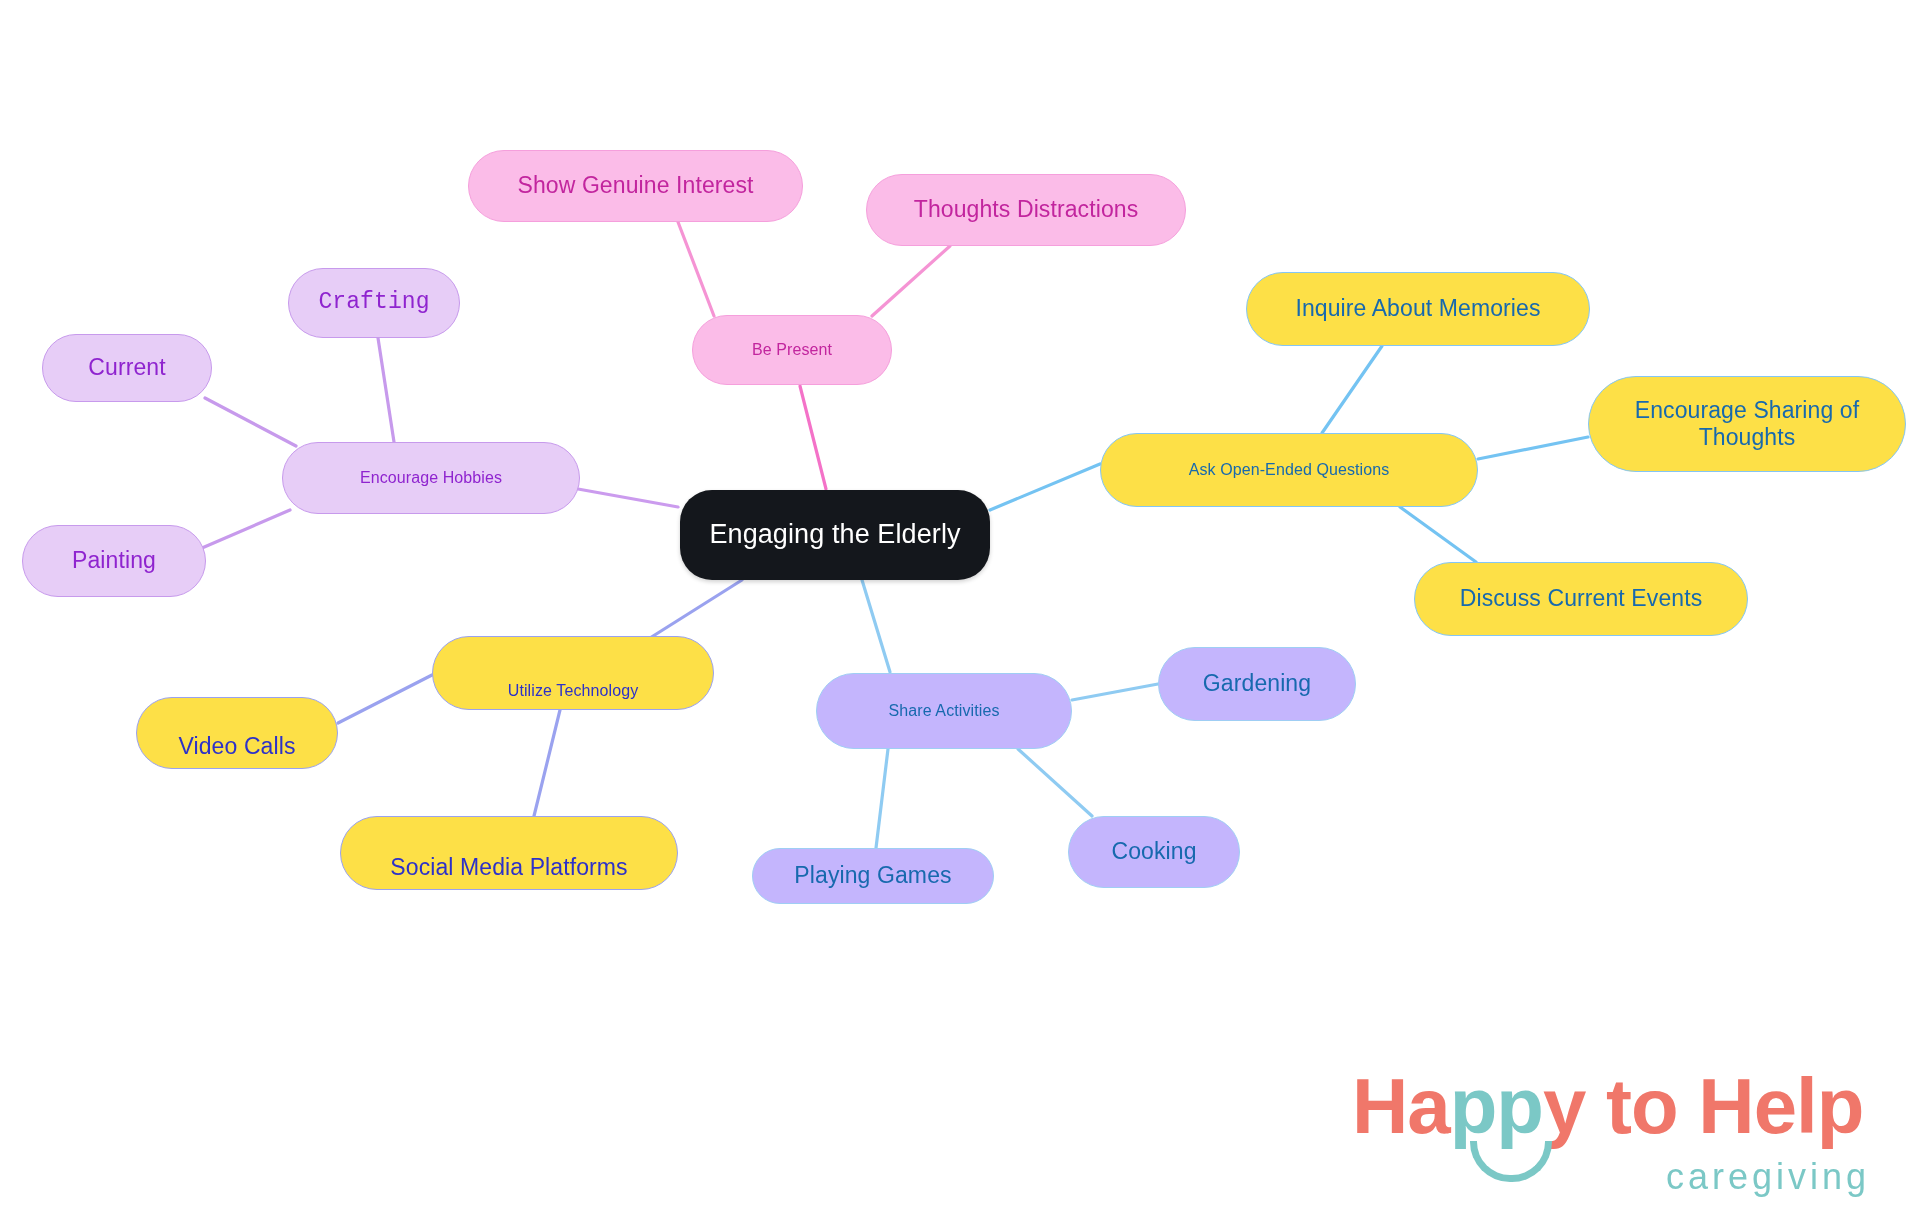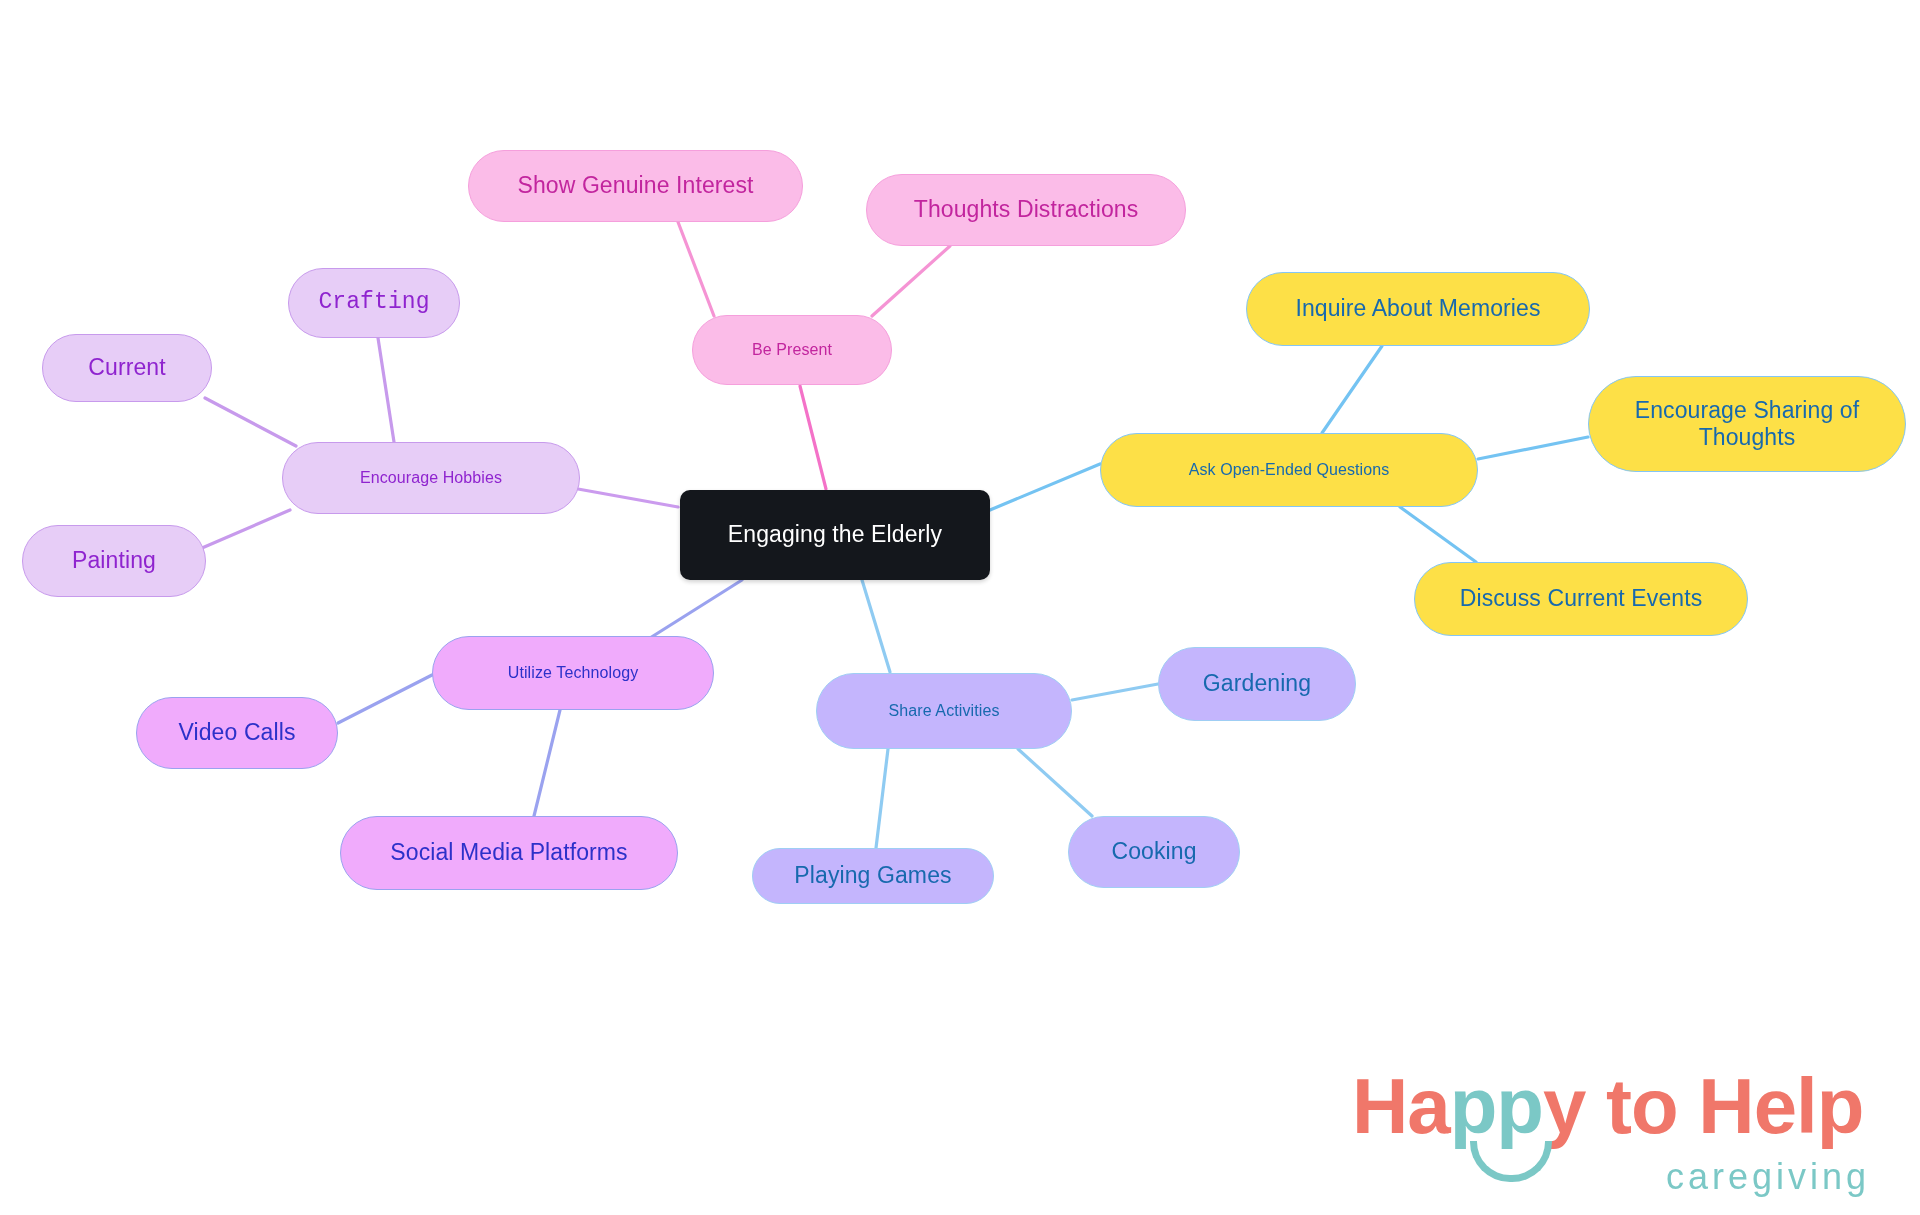--- a/index.html
+++ b/index.html
@@ -43,34 +43,34 @@
     border-radius: 999px;
     border-style: solid;
     border-width: 1.6px;
     line-height: 1.18;
     padding: 8px 16px;
     white-space: pre-line;
     letter-spacing: 0.1px;
   }
 
   .node.root {
-    border-radius: 10px;
+    border-radius: 32px;
     border-width: 0;
     color: #ffffff;
-    font-size: 23px;
+    font-size: 27px;
     background: #14171c;
     box-shadow: 0 2px 4px rgba(0,0,0,0.18);
   }
 
   
   .fam-pink      { background: #fbbce8; border-color: #f59fdc; color: #c2259e; }
   .fam-purple    { background: #e7cdf7; border-color: #c79aec; color: #8f24cf; }
   .fam-blue      { background: #fde047; border-color: #84c6f5; color: #1769ae; }
   .fam-lightblue { background: #c4b5fd; border-color: #9fcef4; color: #1769ae; justify-content: center; }
-  .fam-indigo    { background: #f0abfc; border-color: #9aa2ef; color: #2c31c9; }
+  .fam-indigo    { background: #fde047; border-color: #9aa2ef; color: #2c31c9; align-items: flex-end; }
 
   .n-size-lg { font-size: 16px; }
   .n-size-md { font-size: 23px; }
 
   
   #logo {
     position: absolute;
     right: 48px;
     bottom: 18px;
     width: 520px;

